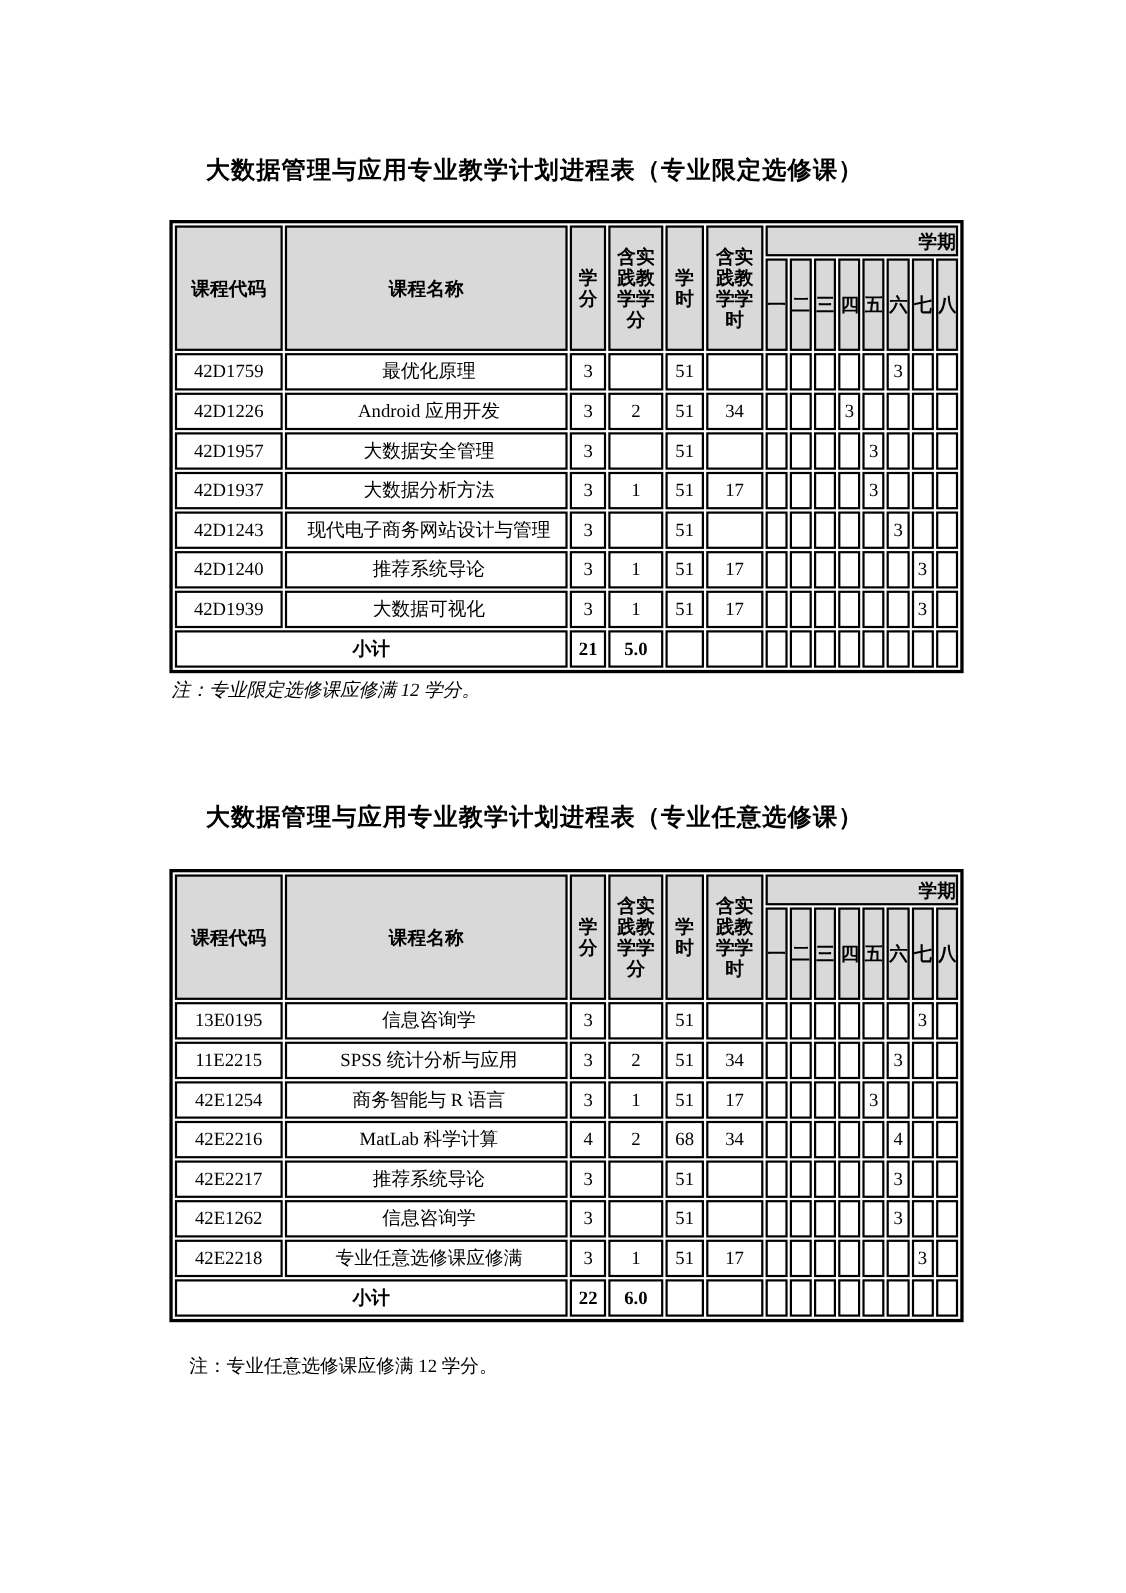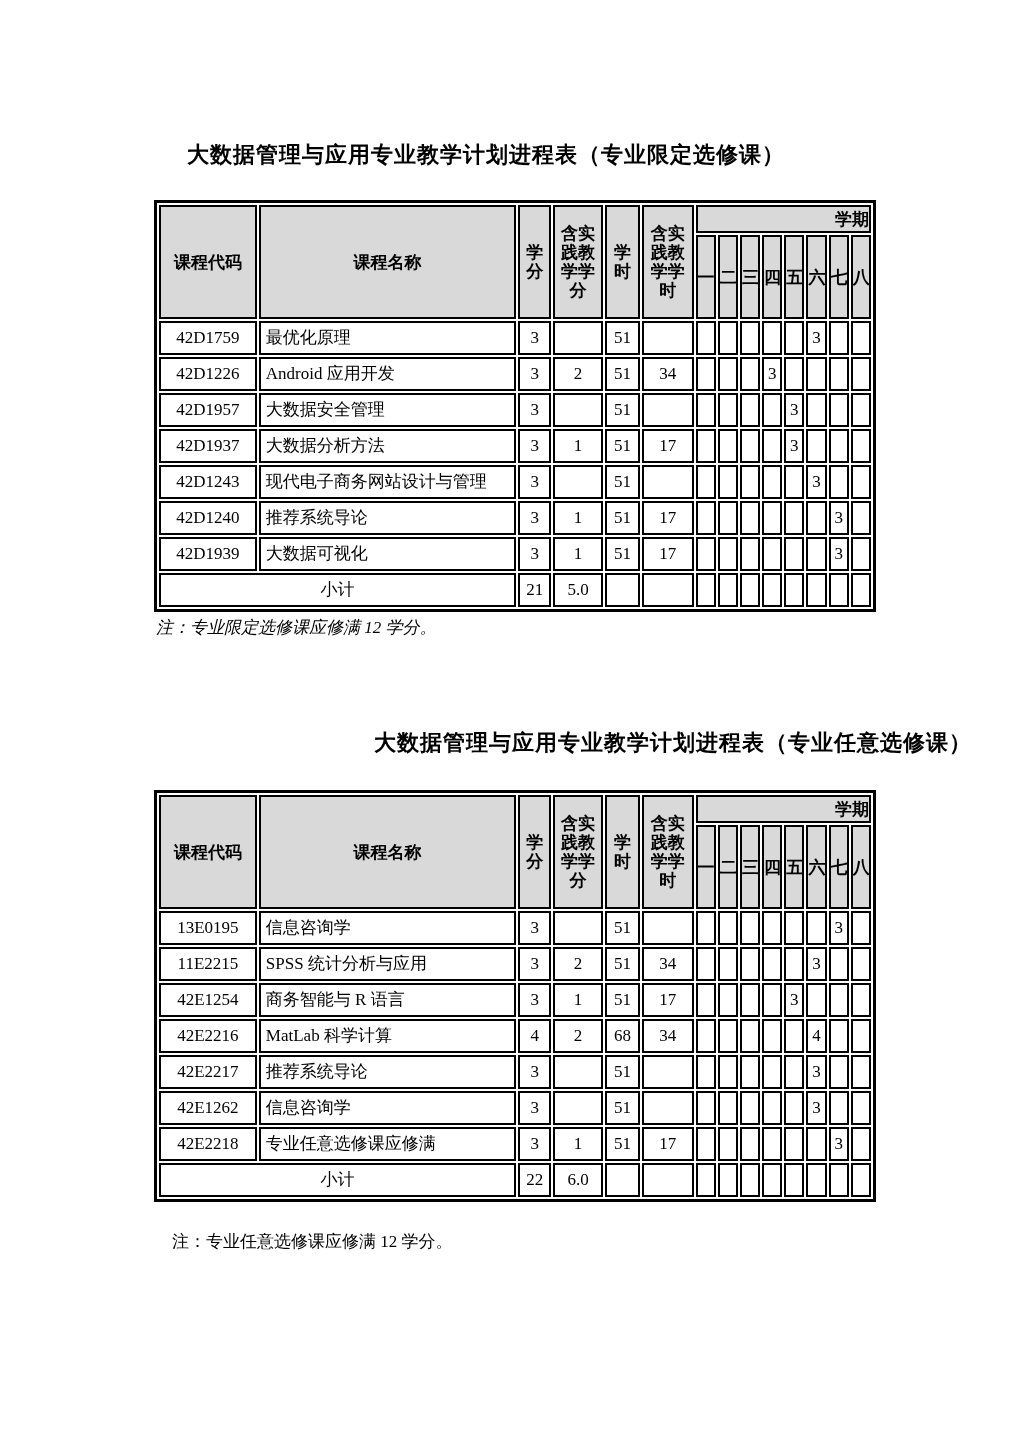--- a/index.html
+++ b/index.html
@@ -12,21 +12,21 @@
   }
   .doc-title {
     position: absolute;
     left: 0; width: 972px;
     text-align: center;
     font-size: 22px;
     font-weight: bold;
     letter-spacing: 1px;
   }
   .title-1 { top: 140px; }
-  .title-2 { top: 728px; text-align: right; }
+  .title-2 { top: 728px; }
 
   .tbl-wrap { position: absolute; left: 154px; }
   .tbl-1 { top: 200px; }
   .tbl-2 { top: 790px; }
 
   table.course-table {
     border-collapse: separate;
     border-spacing: 2px;
     border: 3px solid #000;
     table-layout: fixed;
@@ -43,22 +43,22 @@
     word-break: break-all;
     line-height: 19px;
   }
   .course-table thead th {
     background: #d9d9d9;
     font-weight: bold;
   }
   .course-table tr.hdr-a th.sem-span { height: 24px; text-align: right; }
   .course-table tr.hdr-b th { height: 80px; }
   .course-table tbody td { height: 30px; line-height: 22px; }
-  .course-table td.name-cell { text-align: left; padding-left: 5px; }
-  .course-table tr.subtotal td { font-weight: normal; }
+  .course-table td.name-cell { text-align: center; padding-left: 5px; }
+  .course-table tr.subtotal td { font-weight: bold; }
 
   .note {
     position: absolute;
     left: 156px;
     font-size: 17px;
   }
   .note-1 { top: 616px; font-style: italic; }
   .note-2 { top: 1230px; margin-left: 16px; }
 </style>
 </head>

